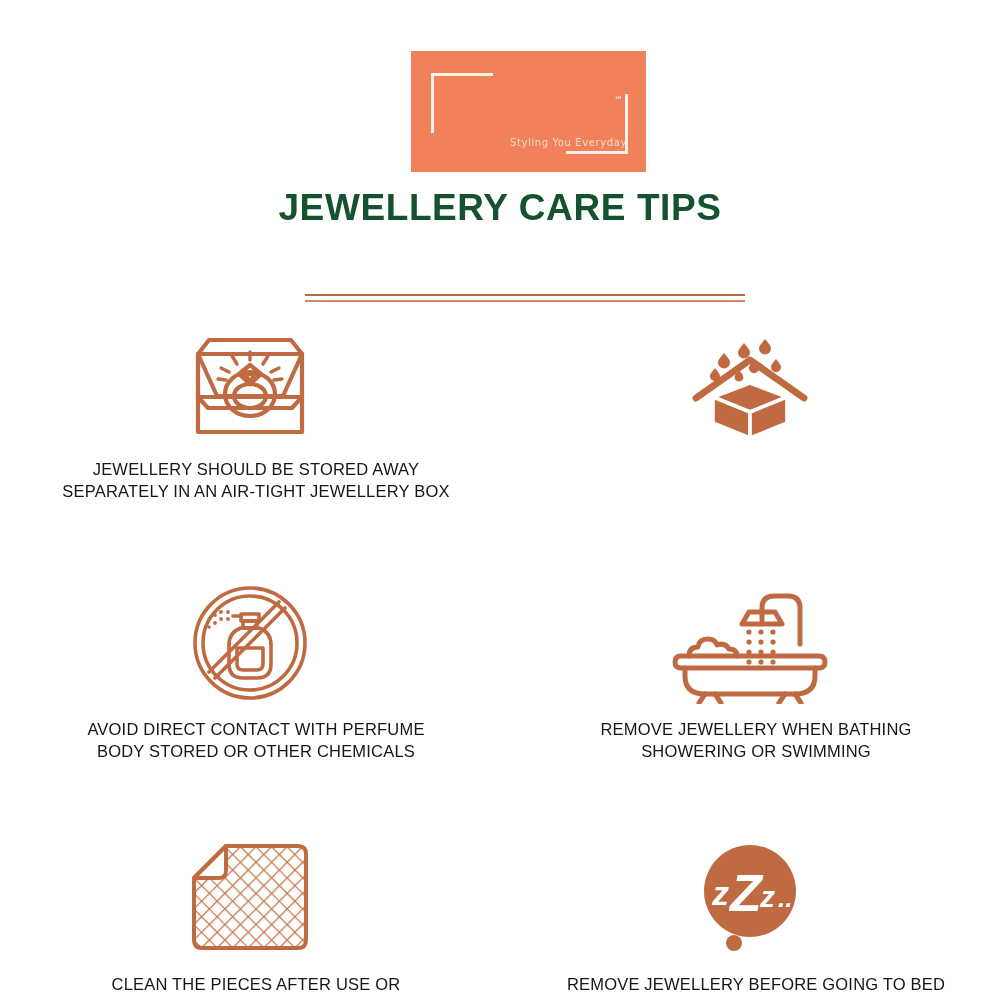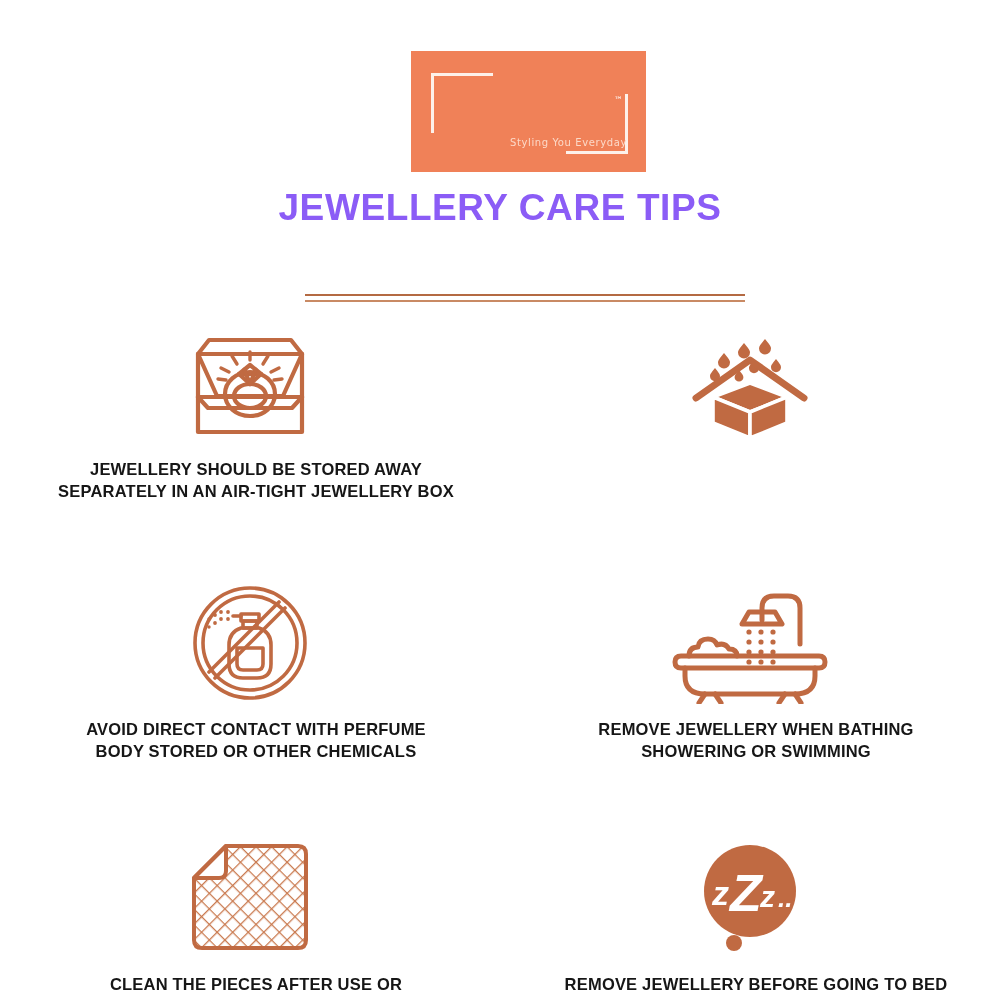--- a/index.html
+++ b/index.html
@@ -81,21 +81,21 @@
     padding-left: 90px;
   }
 
   
   .page-title {
     position: absolute;
     left: 0;
     right: 0;
     top: 186px;
     text-align: center;
-    color: #8b5cf6;
+    color: #14532d;
     font-family: "Liberation Sans", sans-serif;
     font-size: 37px;
     font-weight: 700;
     letter-spacing: 0.6px;
     line-height: 44px;
   }
 
   
   .divider {
     position: absolute;
@@ -137,21 +137,21 @@
     display: flex;
     align-items: center;
     justify-content: center;
   }
   .tip-text {
     margin-top: 14px;
     text-align: center;
     color: #161616;
     font-family: "Liberation Sans", sans-serif;
     font-size: 16.5px;
-    font-weight: 700;
+    font-weight: 400;
     letter-spacing: 0.2px;
     line-height: 22px;
     white-space: pre-line;
     margin-left: 12px;
   }
   .row-gap-1 { height: 80px; }
   .row-gap-2 { height: 75px; }
 </style>
 </head>
 <body>

